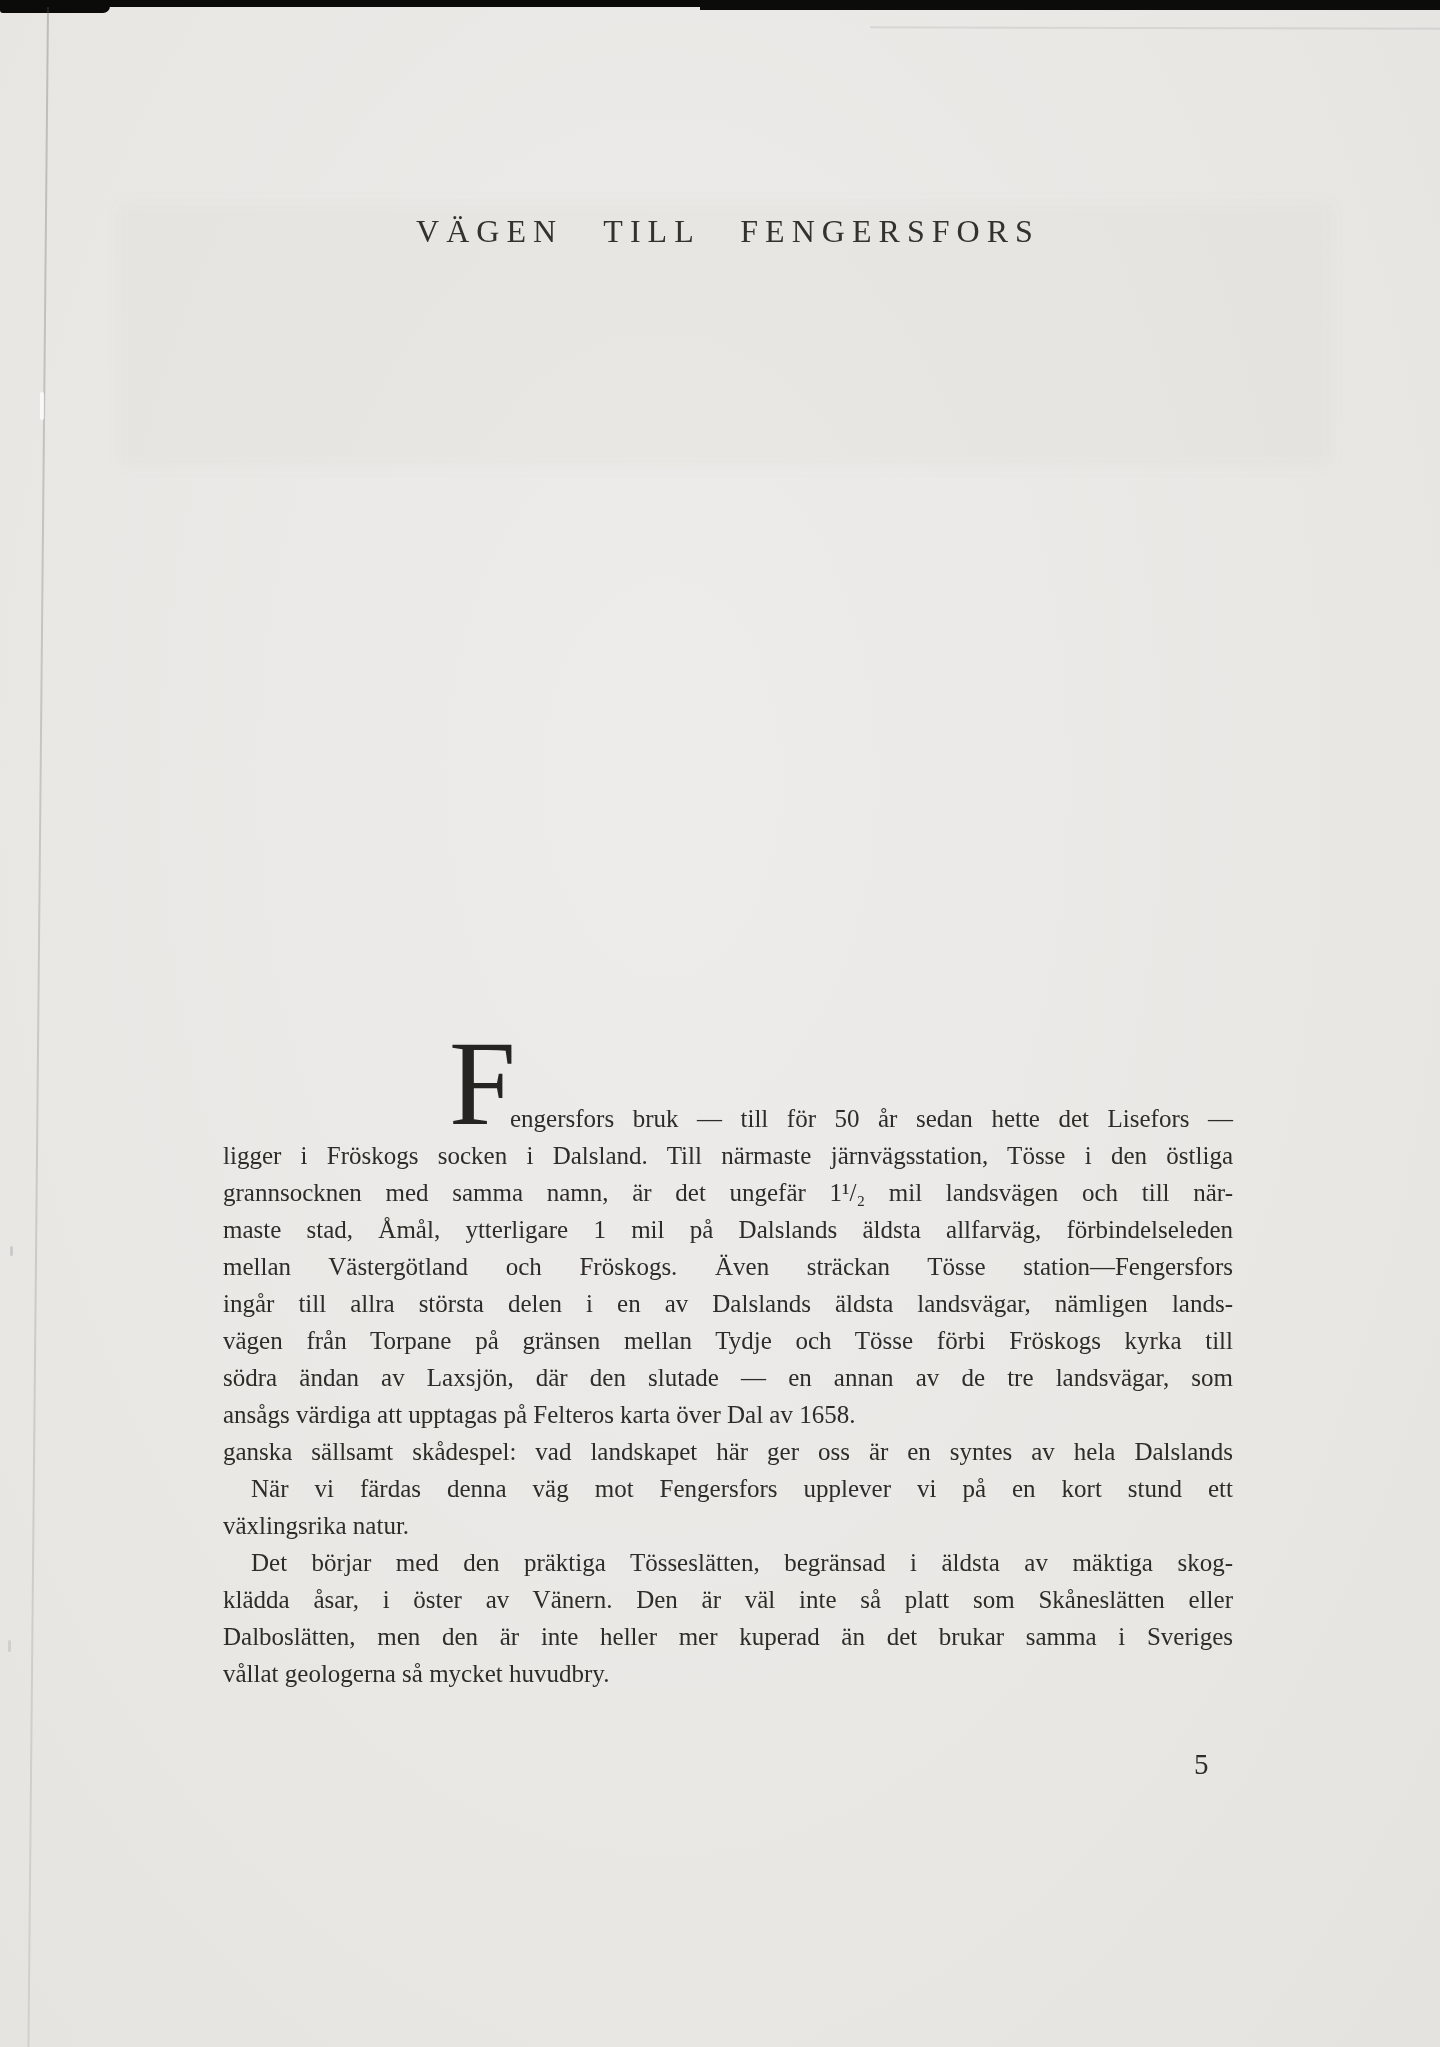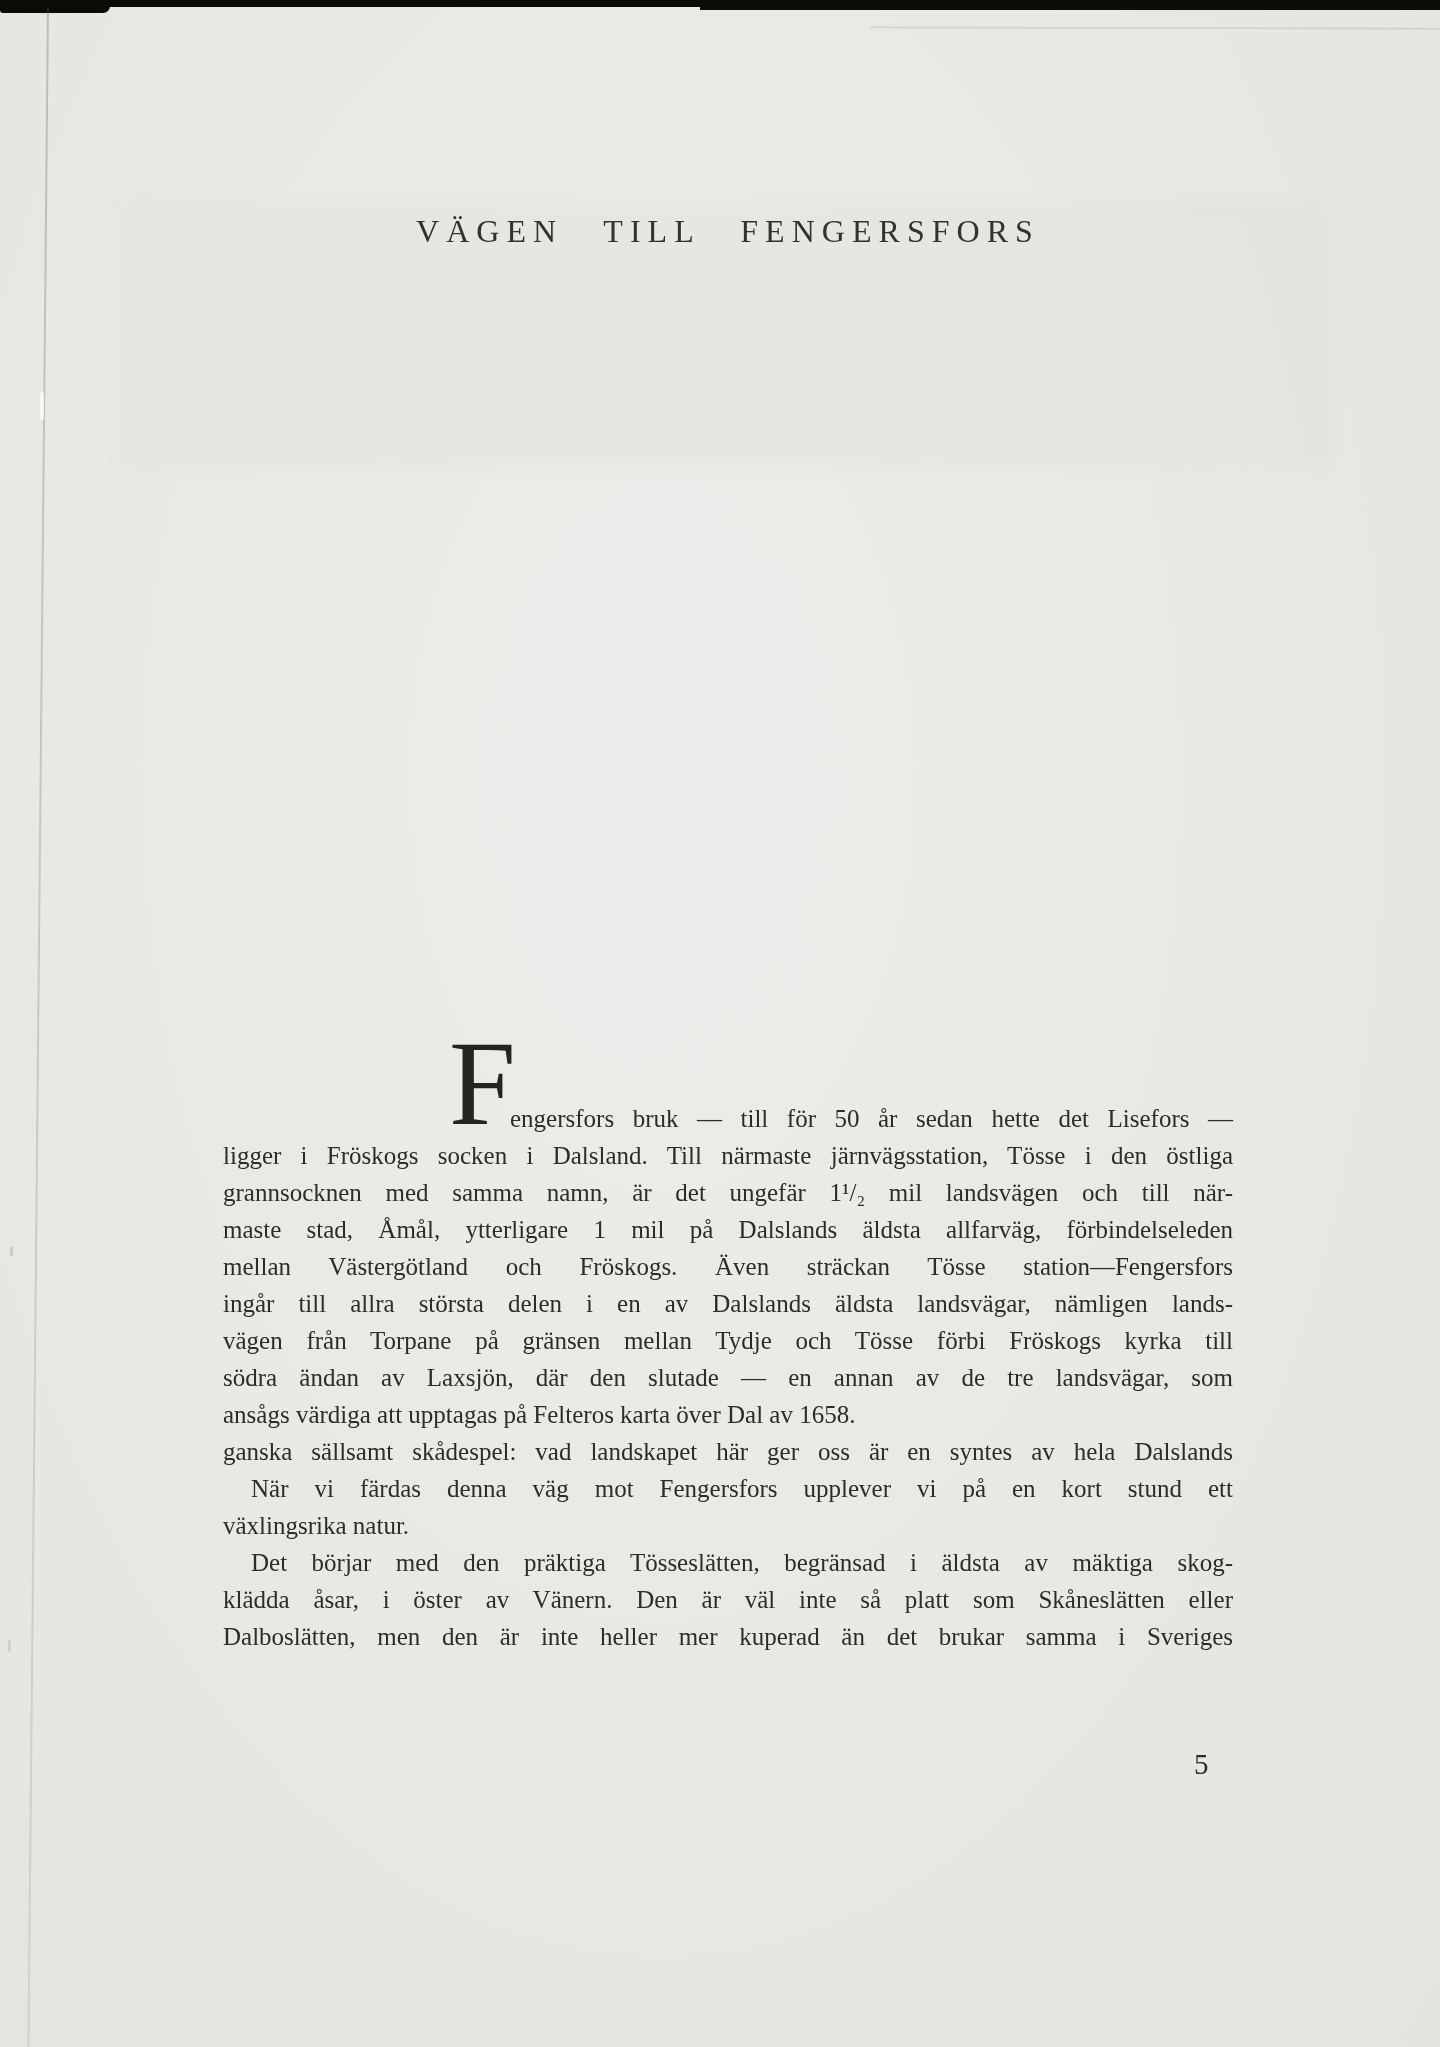--- a/index.html
+++ b/index.html
@@ -155,17 +155,18 @@
     <span class="ln">södra ändan av Laxsjön, där den slutade — en annan av de tre landsvägar, som</span>
     <span class="ln plast">ansågs värdiga att upptagas på Felteros karta över Dal av 1658.</span>
 
     <span class="ln">ganska sällsamt skådespel: vad landskapet här ger oss är en syntes av hela Dalslands</span>
     <span class="ln indent">När vi färdas denna väg mot Fengersfors upplever vi på en kort stund ett</span>
     <span class="ln plast">växlingsrika natur.</span>
 
     <span class="ln indent">Det börjar med den präktiga Tösseslätten, begränsad i äldsta av mäktiga skog-</span>
     <span class="ln">klädda åsar, i öster av Vänern. Den är väl inte så platt som Skåneslätten eller</span>
     <span class="ln">Dalboslätten, men den är inte heller mer kuperad än det brukar samma i Sveriges</span>
+    <span class="ln plast">vållat geologerna så mycket huvudbry.</span>
   </div>
 
   <div class="pagenum">5</div>
 
 </div>
 
 </body></html>

